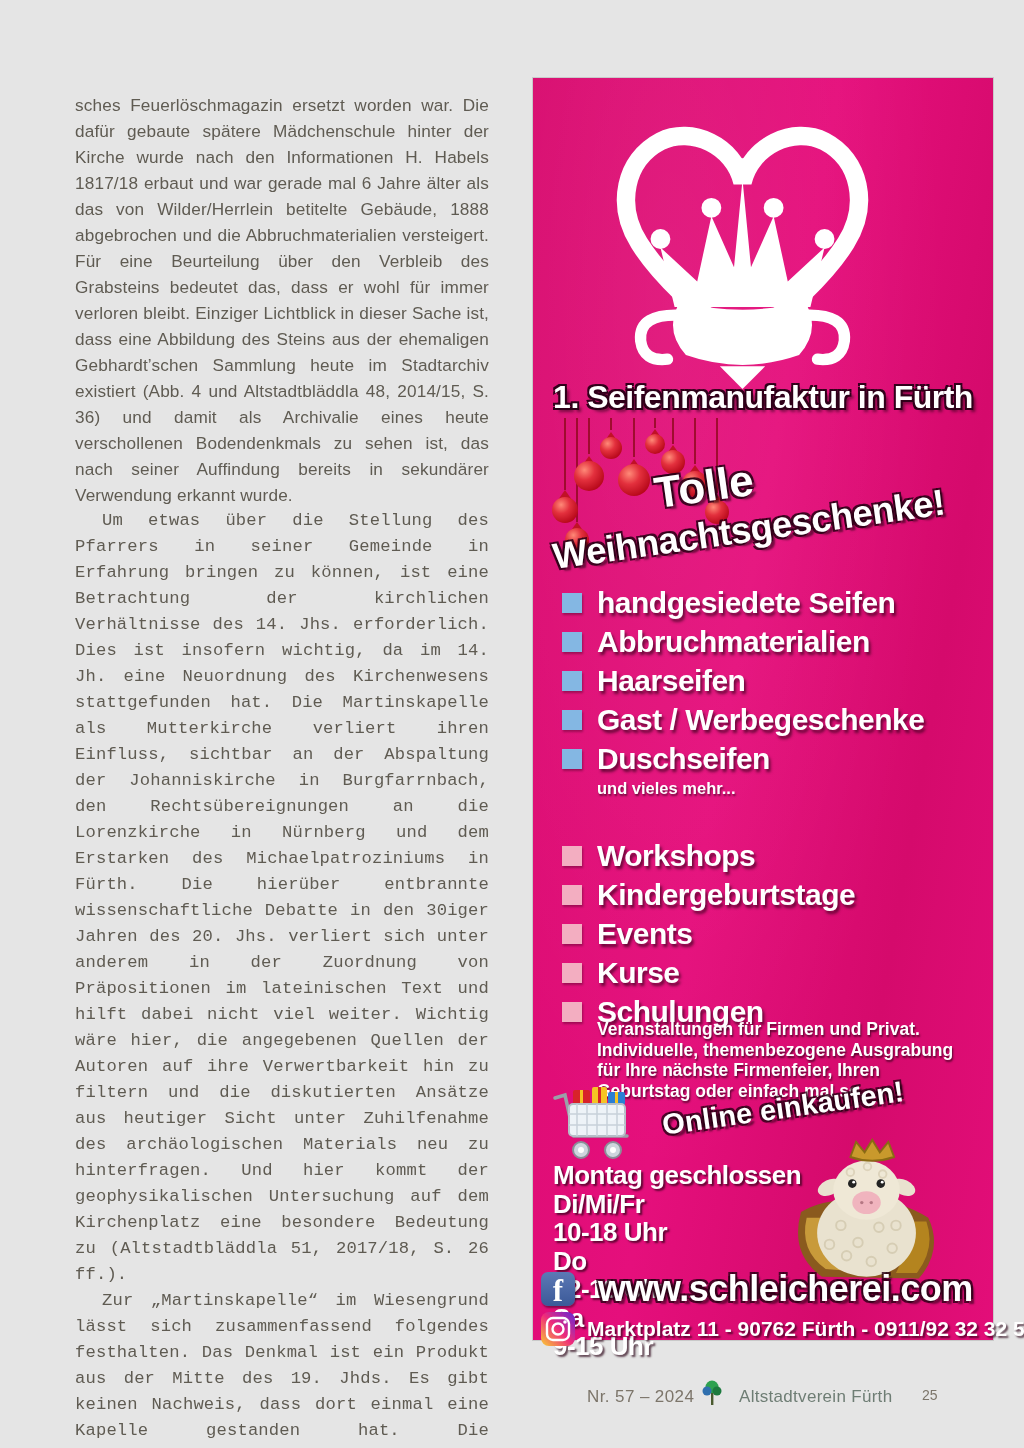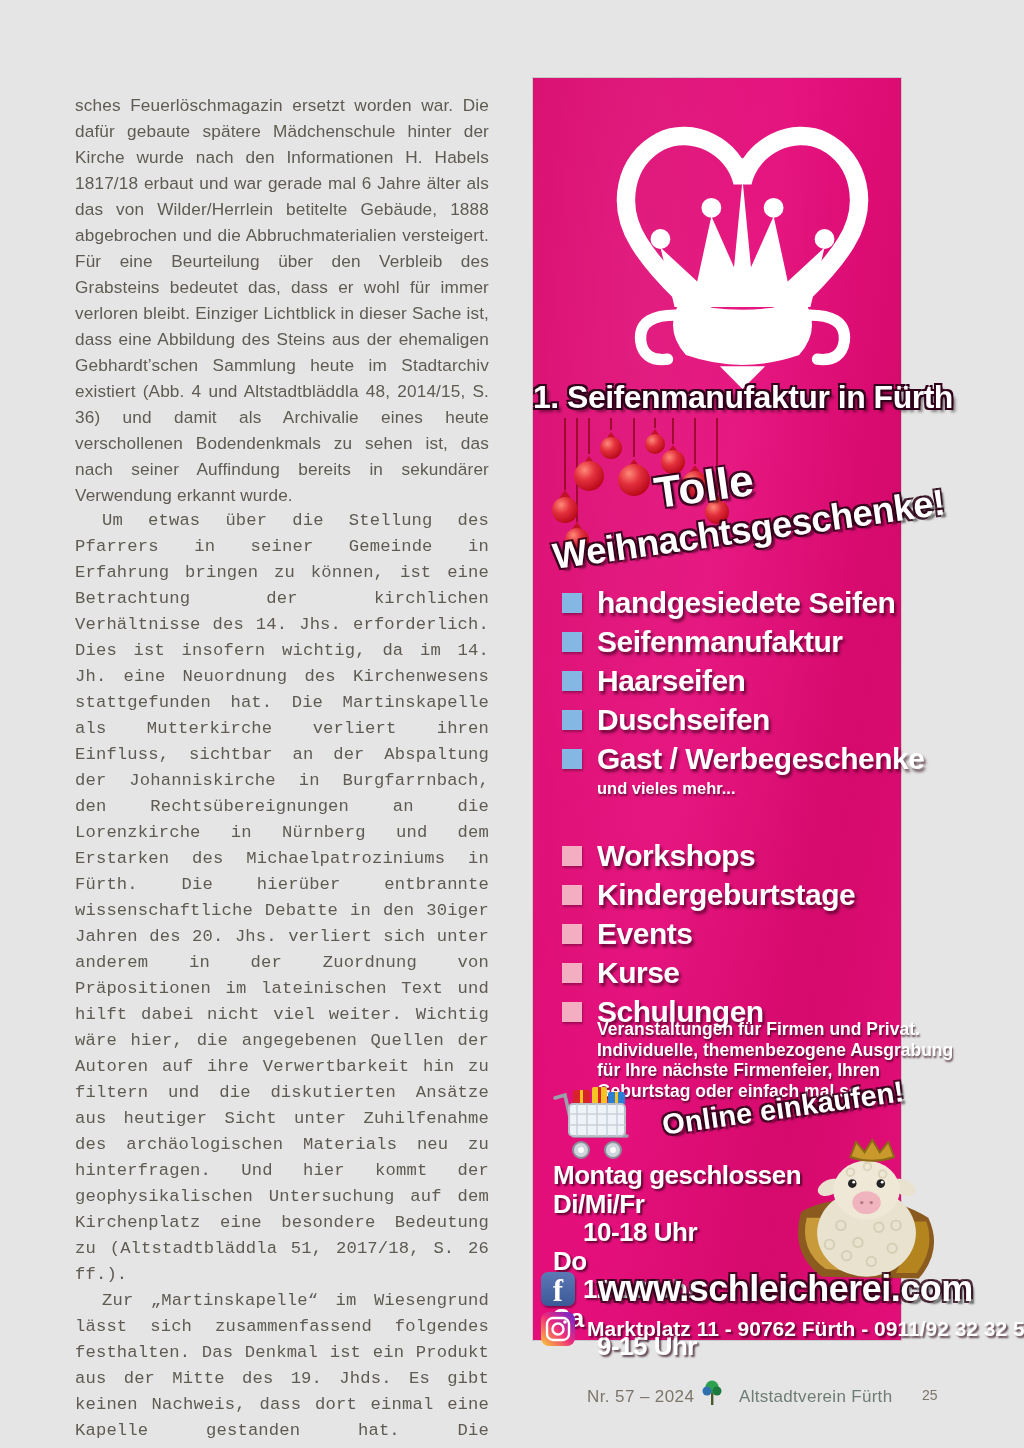--- a/index.html
+++ b/index.html
@@ -12,21 +12,21 @@
   .article p{margin:0;}
   .article p.indent{text-indent:27px;font-family:Liberation Mono, monospace;}
 
   
   .f-issue{position:absolute;left:587px;top:1387px;color:#7c756a;font-size:17px;letter-spacing:.4px;}
   .f-tree{position:absolute;left:701px;top:1379px;width:22px;height:28px;}
   .f-org{position:absolute;left:739px;top:1387px;color:#6e7d74;font-size:17px;letter-spacing:.3px;}
   .f-num{position:absolute;left:922px;top:1387px;color:#7c756a;font-size:14px;}
 
   
-  .ad{position:absolute;left:533px;top:78px;width:368px;height:1262px;
+  .ad{position:absolute;left:533px;top:78px;width:460px;height:1262px;
       background:
         radial-gradient(ellipse at 30% 18%, rgba(255,255,255,.07), transparent 60%),
         linear-gradient(100deg,#d80a6e,#e50f7c 45%,#d50a6c 75%,#e30e79);
       box-shadow:0 0 0 1px rgba(0,0,0,.12);}
   .ad *{box-sizing:border-box;}
   .logo{position:absolute;left:42px;top:28px;width:335px;height:290px;}
   .ad-title{position:absolute;left:0;top:301px;width:100%;text-align:center;color:#fff;
             font-weight:bold;font-size:32px;letter-spacing:-.5px;white-space:nowrap;
             text-shadow:-2px -2px 0 #30001a,2px -2px 0 #30001a,-2px 2px 0 #30001a,2px 2px 0 #30001a,4px 4px 3px rgba(0,0,0,.45);}
   .ornaments{position:absolute;left:16px;top:340px;width:205px;height:150px;}
@@ -48,21 +48,21 @@
          line-height:20.5px;text-shadow:1px 2px 2px rgba(40,0,20,.7);white-space:nowrap;}
   .cart{position:absolute;left:16px;top:1004px;width:96px;height:86px;}
   .online{position:absolute;left:100px;top:1014px;width:300px;transform:rotate(-8deg);
           color:#fff;font-weight:bold;font-size:29px;text-align:center;white-space:nowrap;
           text-shadow:-2px -2px 0 rgba(40,0,20,.8),2px -2px 0 rgba(40,0,20,.8),-2px 2px 0 rgba(40,0,20,.8),3px 3px 2px rgba(0,0,0,.5);}
   .hours{position:absolute;left:20px;top:1083px;width:256px;color:#fff;font-weight:bold;
          font-size:26px;line-height:28.5px;letter-spacing:-.5px;
          text-shadow:2px 2px 2px rgba(40,0,20,.7);}
   .hour-row{display:flex;flex-direction:column;}
   .hour-days{width:112px;}
-  .hour-time{width:144px;text-align:right;}
+  .hour-time{width:144px;text-align:left;}
   .sheep{position:absolute;left:248px;top:1060px;width:172px;height:152px;}
   .web-row{position:absolute;left:8px;top:1190px;display:flex;align-items:center;gap:23px;}
   .website{color:#fff;font-weight:bold;font-size:36px;letter-spacing:-.5px;white-space:nowrap;
            text-shadow:-2px -2px 0 rgba(40,0,20,.8),2px -2px 0 rgba(40,0,20,.8),-2px 2px 0 rgba(40,0,20,.8),3px 3px 2px rgba(0,0,0,.5);}
   .addr-row{position:absolute;left:8px;top:1234px;display:flex;align-items:center;gap:12px;}
   .address{color:#fff;font-weight:bold;font-size:21px;white-space:nowrap;
            text-shadow:2px 2px 2px rgba(40,0,20,.7);}
   .fb-icon{width:34px;height:34px;border-radius:7px;flex:none;
            background:linear-gradient(180deg,#5c79b5,#3b5998);
            display:flex;align-items:flex-end;justify-content:center;
@@ -150,33 +150,33 @@
       <span class="promo-line2">Weihnachtsgeschenke!</span>
     </div>
 
     <div class="list products">
       <div class="item">
         <span class="bullet" style="background-color: rgb(132, 183, 227);"></span>
         <span class="item-label">handgesiedete Seifen</span>
       </div>
       <div class="item">
         <span class="bullet" style="background-color: rgb(132, 183, 227);"></span>
-        <span class="item-label">Seifenmanufaktur</span>
+        <span class="item-label">Abbruchmaterialien</span>
       </div>
       <div class="item">
         <span class="bullet" style="background-color: rgb(132, 183, 227);"></span>
         <span class="item-label">Haarseifen</span>
       </div>
       <div class="item">
         <span class="bullet" style="background-color: rgb(132, 183, 227);"></span>
+        <span class="item-label">Gast / Werbegeschenke</span>
+      </div>
+      <div class="item">
+        <span class="bullet" style="background-color: rgb(132, 183, 227);"></span>
         <span class="item-label">Duschseifen</span>
-      </div>
-      <div class="item">
-        <span class="bullet" style="background-color: rgb(132, 183, 227);"></span>
-        <span class="item-label">Gast / Werbegeschenke</span>
       </div>
       <div class="more">und vieles mehr...</div>
     </div>
 
     <div class="list services">
       <div class="item">
         <span class="bullet" style="background-color: rgb(243, 174, 193);"></span>
         <span class="item-label">Workshops</span>
       </div>
       <div class="item">

